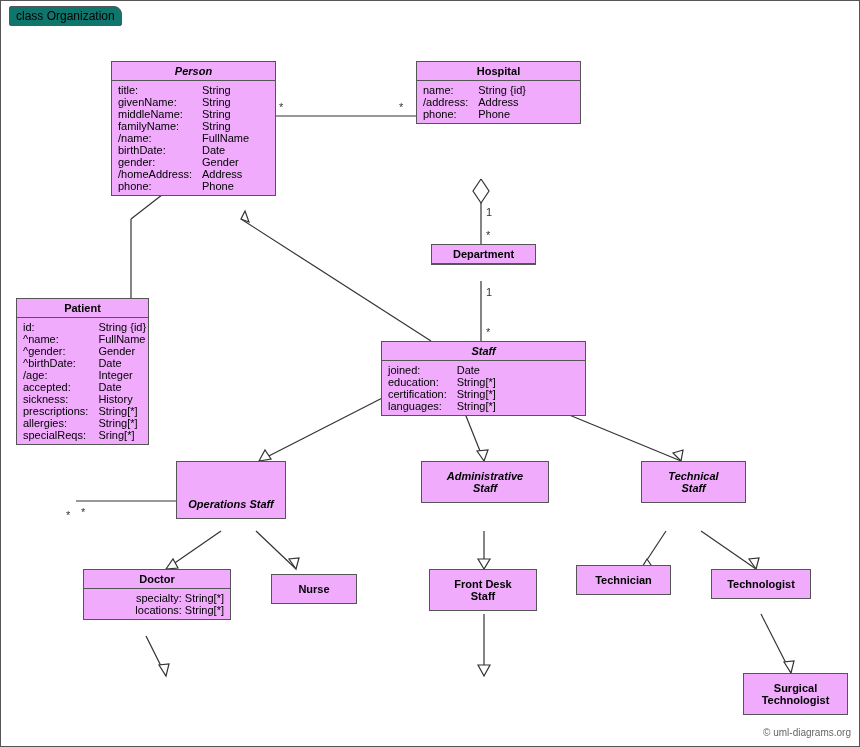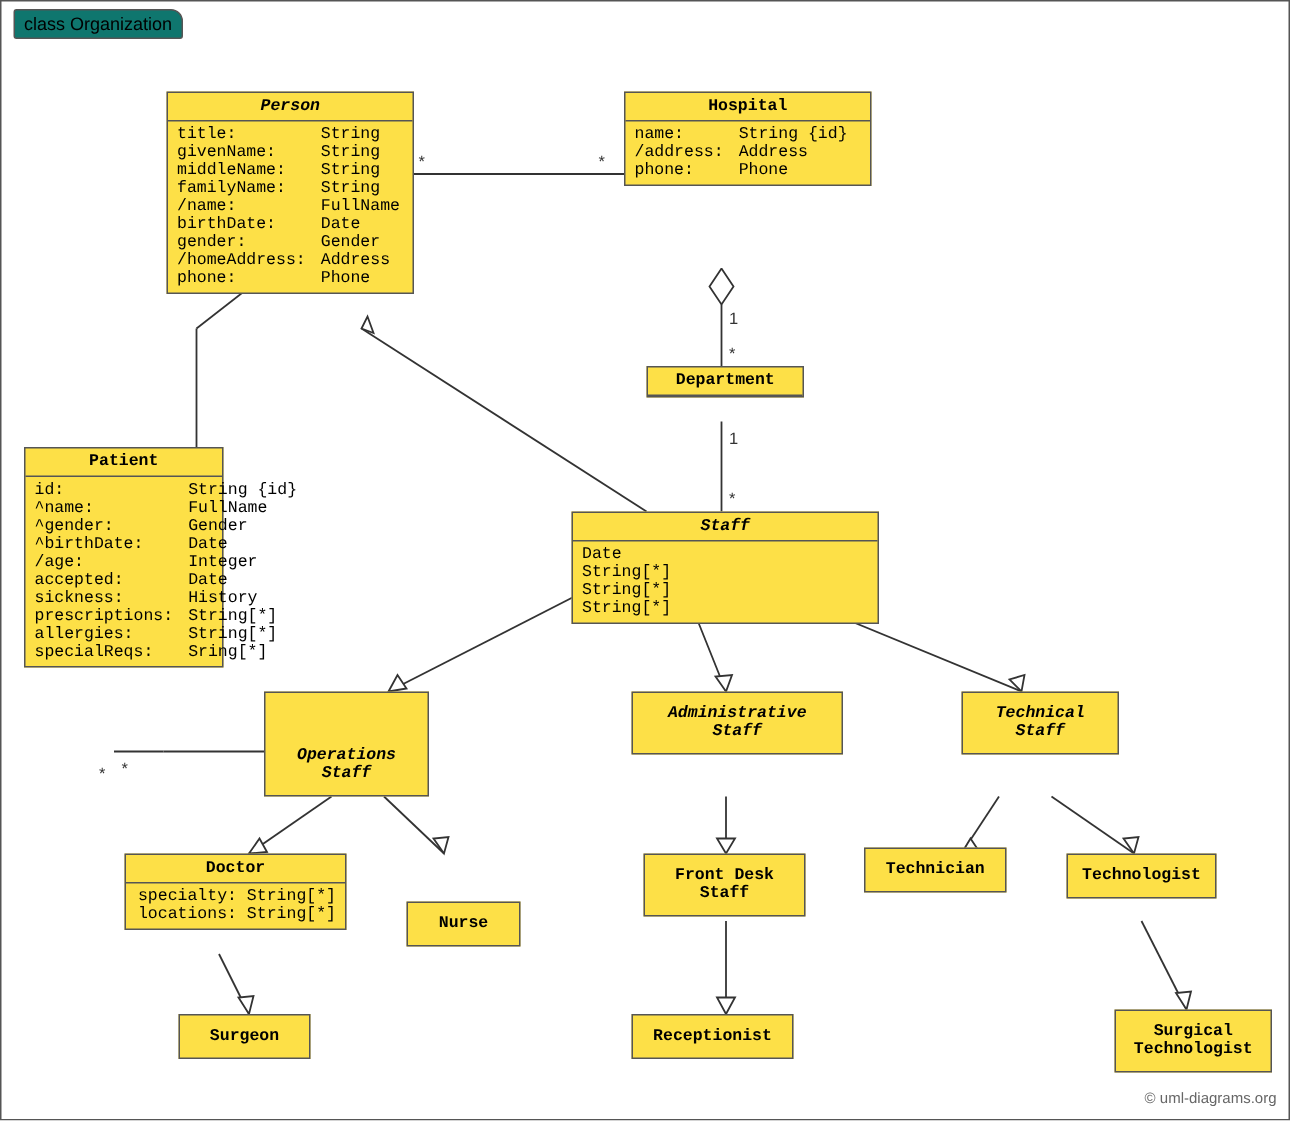--- a/index.html
+++ b/index.html
@@ -24,22 +24,21 @@
       left: 8px;
       border: 1px solid #555;
       padding: 2px 6px;
       font-size: 12px;
       background: #0f766e;
       border-radius: 2px 8px 2px 2px;
     }
     .uml-box {
       position: absolute;
       border: 1px solid #555;
-      background: #fde047;
-      font-family: Liberation Mono, monospace;
+      background: #f0abfc;
     }
     .uml-box .box-title {
       text-align: center;
       border-bottom: 1px solid #555;
       padding: 3px 6px;
       font-weight: bold;
     }
     .uml-box .box-title.italic {
       font-style: italic;
     }
@@ -227,81 +226,81 @@
     </div>
   </div>
 
   <div class="uml-box" style="left:430px; top:243px; width:105px;">
     <div class="box-title">Department</div>
   </div>
 
   <div class="uml-box" style="left:380px; top:340px; width:205px;">
     <div class="box-title italic">Staff</div>
     <div class="box-body">
+      <div class="col-left">
+        <div>joined:</div>
+        <div>education:</div>
+        <div>certification:</div>
+        <div>languages:</div>
+      </div>
       <div class="col-right">
         <div>Date</div>
         <div>String[*]</div>
         <div>String[*]</div>
         <div>String[*]</div>
       </div>
     </div>
   </div>
 
   <div class="uml-box" style="left:175px; top:460px; width:110px; text-align:center;">
     <div class="box-title italic" style="border-bottom:none; padding:8px 4px;margin-top:28px;">
       <span>Operations
 Staff</span>
     </div>
   </div>
 
-  <div class="uml-box" style="left:420px; top:460px; width:141px; text-align:center;">
+  <div class="uml-box" style="left:420px; top:460px; width:128px; text-align:center;">
     <div class="box-title italic" style="border-bottom:none; padding:8px 4px;">
       Administrative<br>Staff
     </div>
   </div>
 
   <div class="uml-box" style="left:640px; top:460px; width:105px; text-align:center;">
     <div class="box-title italic" style="border-bottom:none; padding:8px 4px;">
       Technical<br>Staff
     </div>
   </div>
 
   <div class="uml-box" style="left:82px; top:568px; width:148px;">
     <div class="box-title">Doctor</div>
     <div class="box-body-simple">
       <div>specialty: String[*]</div>
       <div>locations: String[*]</div>
     </div>
   </div>
 
-  <div class="uml-box" style="left:270px; top:600px; width:76px; text-align:center;">
+  <div class="uml-box" style="left:270px; top:573px; width:86px; text-align:center;">
     <div class="box-title" style="border-bottom:none; padding:8px 4px;">Nurse</div>
   </div>
 
   <div class="uml-box" style="left:428px; top:568px; width:108px; text-align:center;">
     <div class="box-title" style="border-bottom:none; padding:8px 4px;">
       Front Desk<br>Staff
     </div>
   </div>
 
   <div class="uml-box" style="left:575px; top:564px; width:95px; text-align:center;">
     <div class="box-title" style="border-bottom:none; padding:8px 4px;">Technician</div>
   </div>
 
   <div class="uml-box" style="left:710px; top:568px; width:100px; text-align:center;">
     <div class="box-title" style="border-bottom:none; padding:8px 4px;">Technologist</div>
   </div>
 
-  <div class="uml-box" style="left:118px; top:675px; width:88px; text-align:center;">
-    <div class="box-title" style="border-bottom:none; padding:8px 4px;">Surgeon</div>
-  </div>
-
-  <div class="uml-box" style="left:420px; top:675px; width:108px; text-align:center;">
-    <div class="box-title" style="border-bottom:none; padding:8px 4px;">Receptionist</div>
-  </div>
+
 
   <div class="uml-box" style="left:742px; top:672px; width:105px; text-align:center;">
     <div class="box-title" style="border-bottom:none; padding:8px 4px;">
       Surgical<br>Technologist
     </div>
   </div>
 
   <div class="copyright">© uml-diagrams.org</div>
 </div>
 

